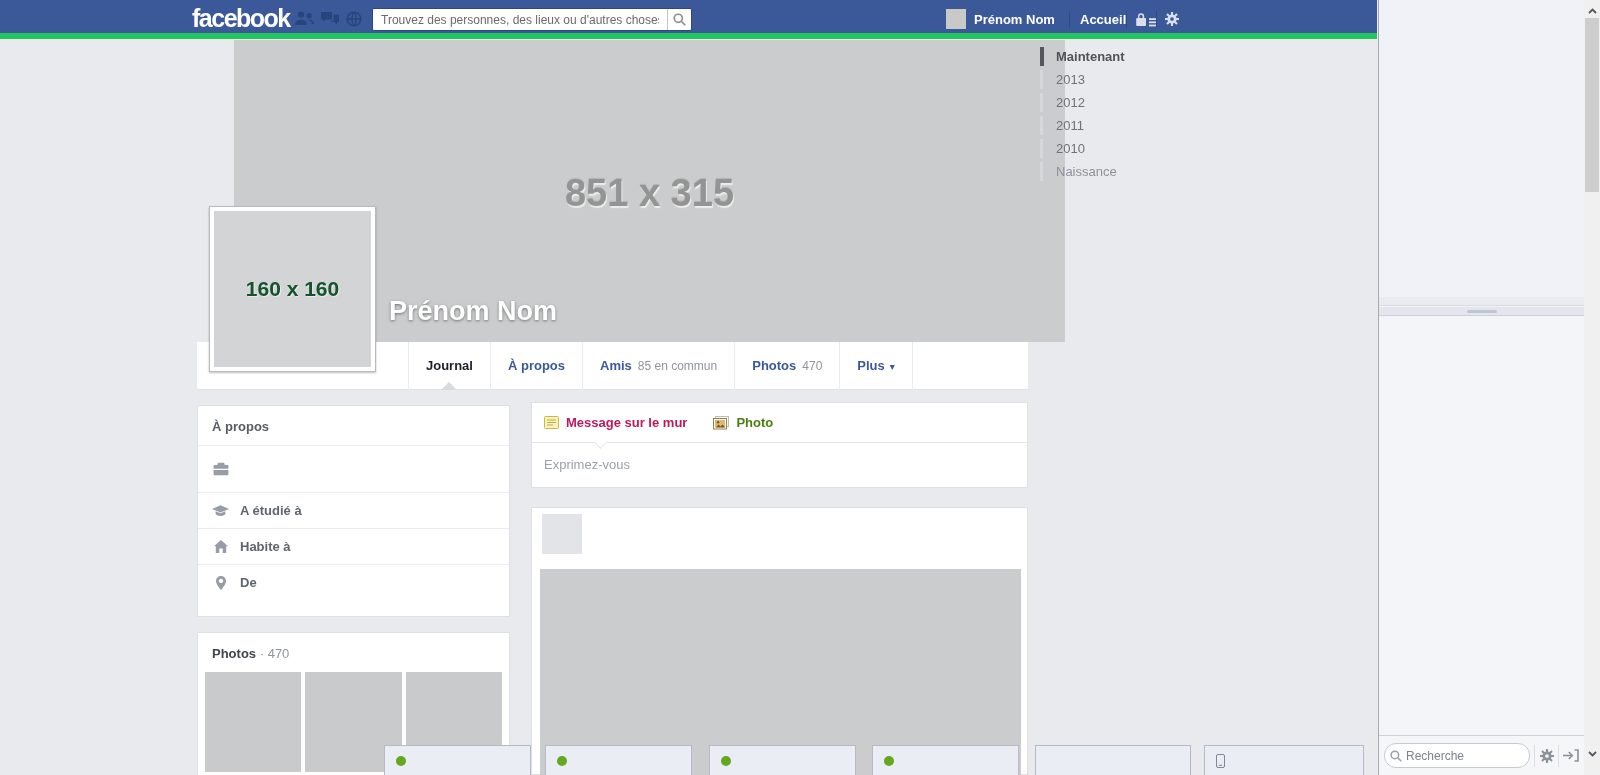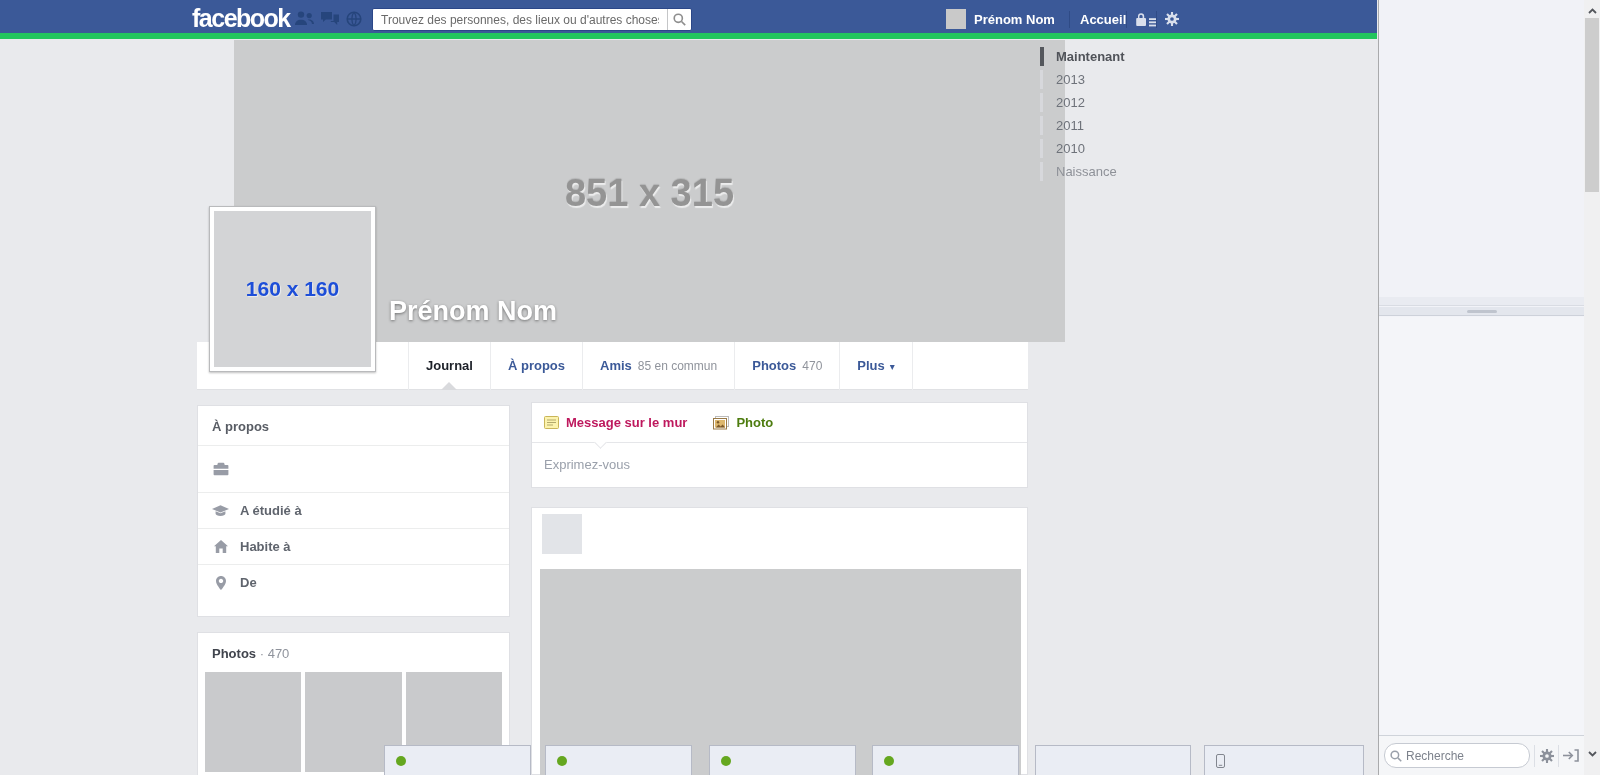--- a/index.html
+++ b/index.html
@@ -23,21 +23,21 @@
   .hdr-sep { position:absolute; top:11px; width:1px; height:17px; background:#2f4b86; }
   .hdr-home { position:absolute; left:1080px; top:12px; color:#fff; font-size:13px; font-weight:bold; cursor:pointer; }
   .hdr-lock { position:absolute; left:1135px; top:12px; color:#d9dfec; cursor:pointer; }
   .hdr-gear { position:absolute; left:1165px; top:12px; color:#d9dfec; cursor:pointer; }
 
   
   .cover { position:absolute; left:197px; top:40px; width:831px; height:302px; background:#cbcccd; cursor:pointer;margin-left:37px; }
   .cover-txt { position:absolute; left:0; right:0; top:132px; text-align:center; font-size:38px; font-weight:bold; color:#949494; text-shadow:1px 2px 1px rgba(255,255,255,.65), 0 -1px 1px rgba(0,0,0,.12); }
   .profile-name { position:absolute; left:389px; top:296px; color:#fff; font-size:27px; font-weight:bold; text-shadow:0 1px 3px rgba(0,0,0,.45); z-index:6; }
   .ppic { position:absolute; left:209px; top:206px; width:167px; height:166px; background:#fff; border:1px solid #b9babc; box-shadow:0 1px 2px rgba(0,0,0,.25); padding:4px; z-index:7; cursor:pointer; }
-  .ppic-in { width:100%; height:100%; background:#d3d4d6; display:flex; align-items:center; justify-content:center; font-size:21px; font-weight:bold; color:#1d4ed8; text-shadow:1px 1px 1px rgba(255,255,255,.6); }
+  .ppic-in { width:100%; height:100%; background:#d3d4d6; display:flex; align-items:center; justify-content:center; font-size:21px; font-weight:bold; color:#14532d; text-shadow:1px 1px 1px rgba(255,255,255,.6); }
 
   
   .ptabbar { position:absolute; left:197px; top:342px; width:831px; height:48px; background:#fff; border-bottom:1px solid #e0e1e4; z-index:5; }
   .ptabs { position:absolute; left:211px; top:0; height:48px; display:flex; }
   .ptab { position:relative; height:48px; line-height:48px; padding:0 17px; border-left:1px solid #ebecee; font-size:13px; font-weight:bold; color:#3b5998; cursor:pointer; white-space:nowrap; }
   .ptab:last-child { border-right:1px solid #ebecee; }
   .ptab.active { color:#1c2028; }
   .ptab .sub { font-weight:normal; color:#90949c; font-size:12px; margin-left:6px; }
   .ptab .caret { font-size:10px; margin-left:5px; color:#3b5998; }
   .tab-notch { position:absolute; left:50%; bottom:0; margin-left:-8px; width:0; height:0; border-left:8px solid transparent; border-right:8px solid transparent; border-bottom:8px solid #d9dadd; }

